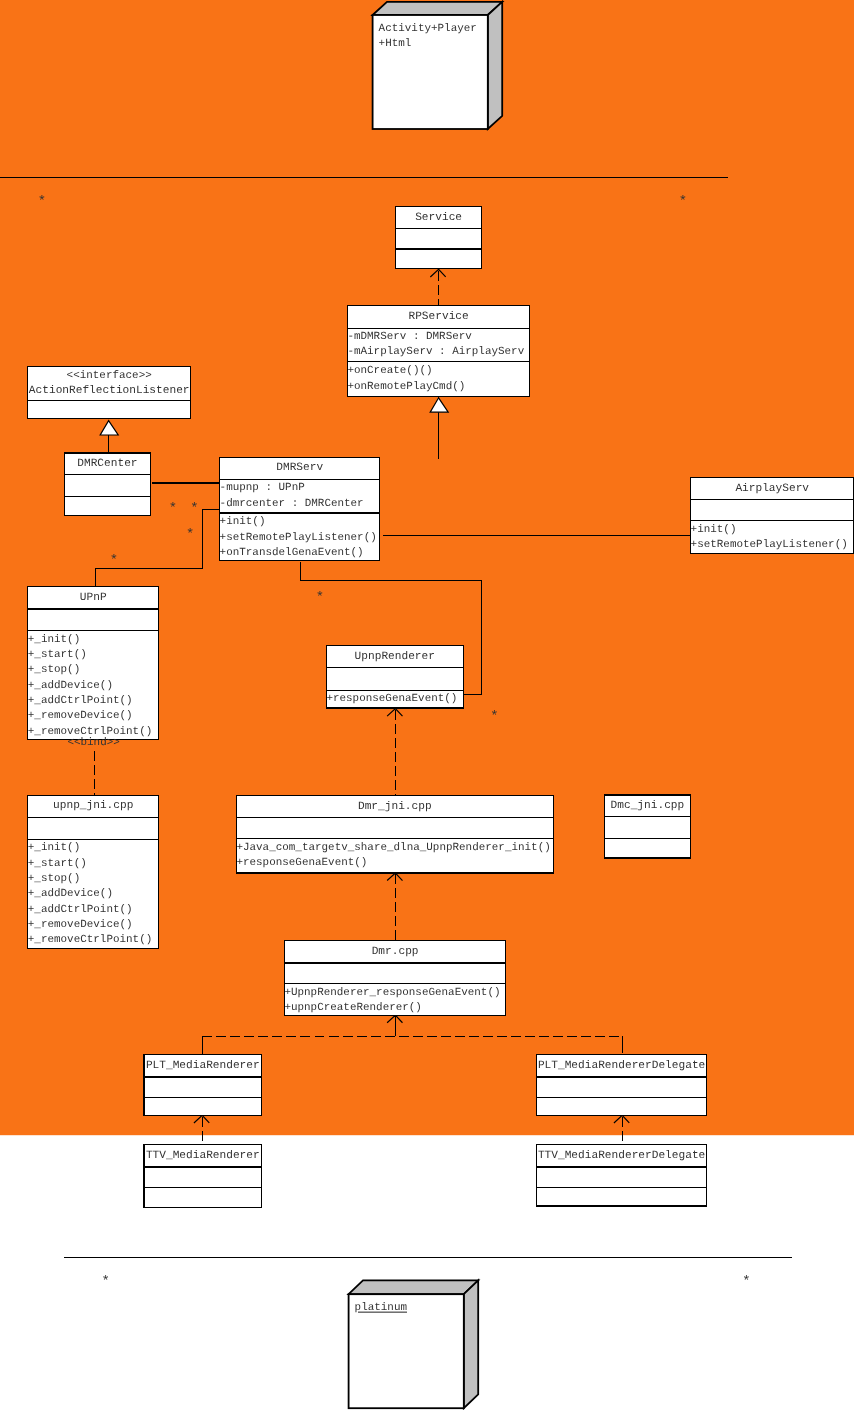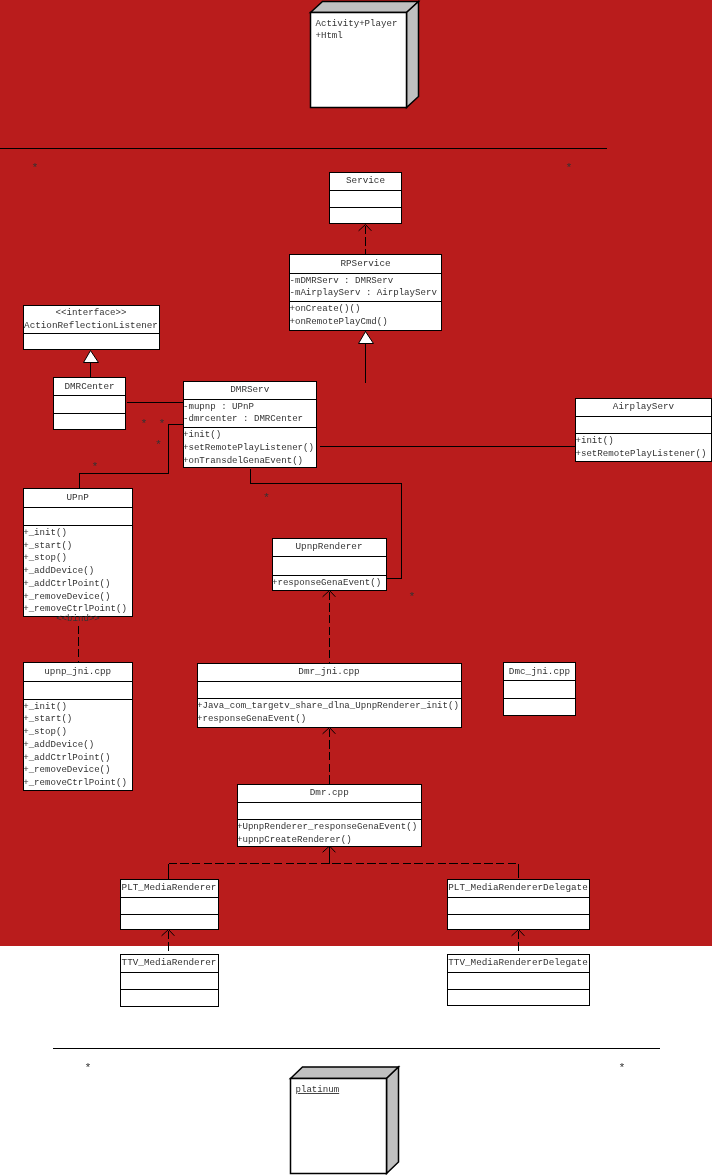--- a/index.html
+++ b/index.html
@@ -1,19 +1,19 @@
 <!DOCTYPE html>
 <html><head>
 <meta charset="utf-8">
 <title>UML Class Diagram</title>
 <style>
   html,body{margin:0;padding:0;background:#ffffff;}
   body{width:712px;height:1175px;overflow:hidden;
        font-family:"Liberation Mono", monospace;}
-  #canvas{position:relative;width:712px;height:946px;background:#b91c1c;}
+  #canvas{position:relative;width:712px;height:946px;background:#f97316;}
   svg#d{position:absolute;left:0;top:0;display:block;}
   text{font-family:"Liberation Mono", monospace;fill:#333333;
        -webkit-font-smoothing:antialiased;}
   svg{ -webkit-font-smoothing:antialiased; }
 </style>
 </head>
 <body>
 
 <div id="canvas">
   <svg id="d" width="712" height="1175" viewBox="0 0 712 1175">

